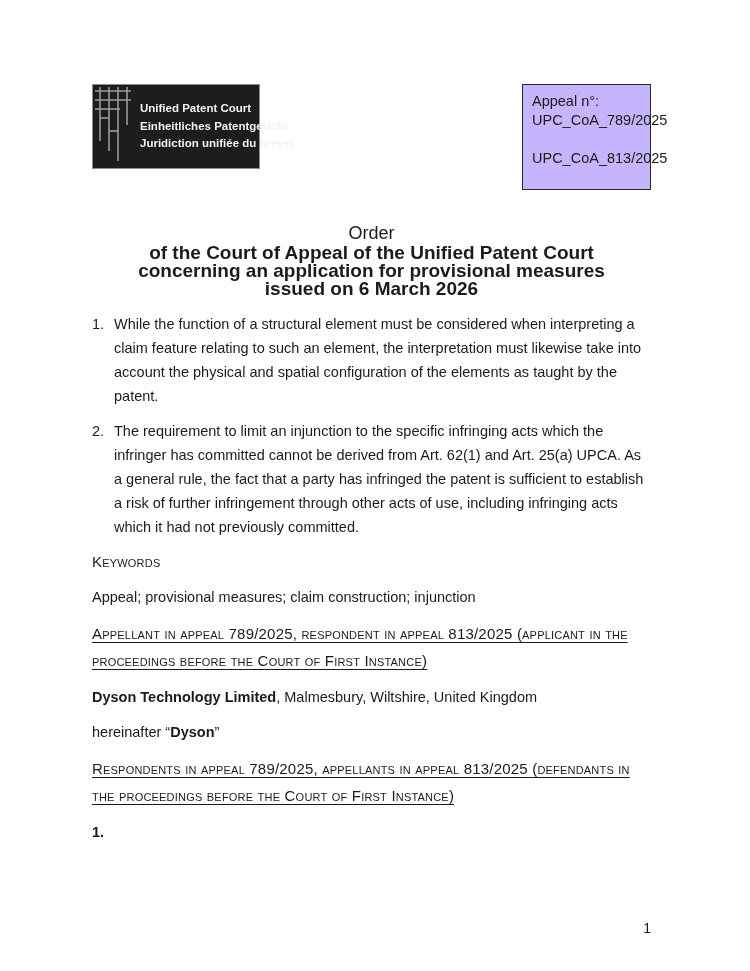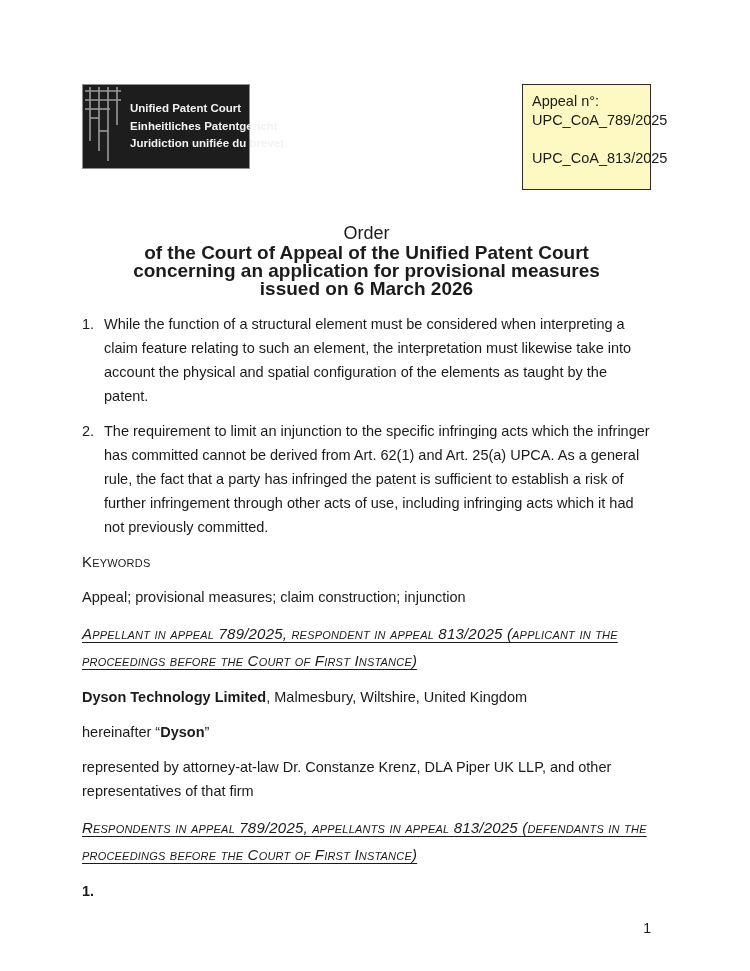--- a/index.html
+++ b/index.html
@@ -11,21 +11,21 @@
     position: relative;
     width: 750px;
     height: 971px;
     background: #ffffff;
     font-family: "Liberation Sans", "DejaVu Sans", sans-serif;
     color: #1b1b1b;
     overflow: hidden;
   }
   .content {
     position: absolute;
-    left: 82px;
+    left: 92px;
     right: 99px;
     top: 0;
   }
   
   .header-row {
     display: flex;
     justify-content: space-between;
     align-items: flex-start;
     padding-top: 84px;
   }
@@ -49,21 +49,21 @@
     font-size: 11.5px;
     font-weight: bold;
     line-height: 17.5px;
     white-space: nowrap;
   }
   .appeal-box {
     box-sizing: border-box;
     width: 129px;
     min-height: 104px;
     border: 1px solid #2a2a2a;
-    background: #fef9c3;
+    background: #c4b5fd;
     padding: 7px 9px 21px 9px;
     font-size: 14.5px;
     line-height: 19px;
   }
   .appeal-box .blank-line { height: 19px; }
   
   .title-block {
     margin-top: 32px;
     margin-bottom: 14px;
     text-align: center;
@@ -92,21 +92,20 @@
   .heading-underline {
     font-variant: small-caps;
     font-size: 15px;
     line-height: 27px;
     letter-spacing: 0.2px;
   }
   .heading-underline span {
     text-decoration: underline;
     text-decoration-thickness: 1px;
     text-underline-offset: 3px;
-    font-style: italic;
   }
   .list-item {
     display: flex;
   }
   .list-item .num {
     flex: 0 0 22px;
   }
   .list-item .num.bold { font-weight: bold; }
   .bold { font-weight: bold; }
   
@@ -176,21 +175,20 @@
     <p class="para">Appeal; provisional measures; claim construction; injunction</p>
 
     <div class="heading-underline">
       <span>Appellant in appeal 789/2025, respondent in appeal 813/2025 (applicant in the proceedings before the Court of First Instance)</span>
     </div>
 
     <p class="para"><span class="bold">Dyson Technology Limited</span><span>, Malmesbury, Wiltshire, United Kingdom</span></p>
 
     <p class="para"><span>hereinafter “</span><span class="bold">Dyson</span><span>”</span></p>
 
-    <p class="para">represented by attorney-at-law Dr. Constanze Krenz, DLA Piper UK LLP, and other representatives of that firm</p>
 
     <div class="heading-underline">
       <span>Respondents in appeal 789/2025, appellants in appeal 813/2025 (defendants in the proceedings before the Court of First Instance)</span>
     </div>
 
     <div class="list-item">
       <span class="num bold">1.</span>
     </div>
 
   </div>

